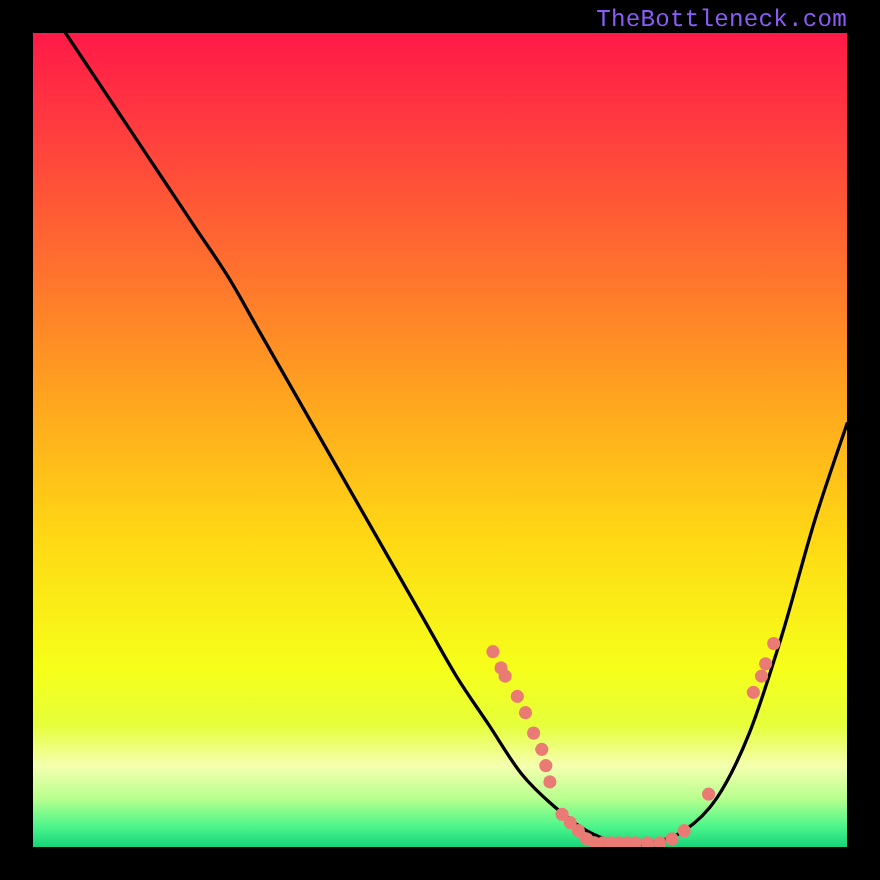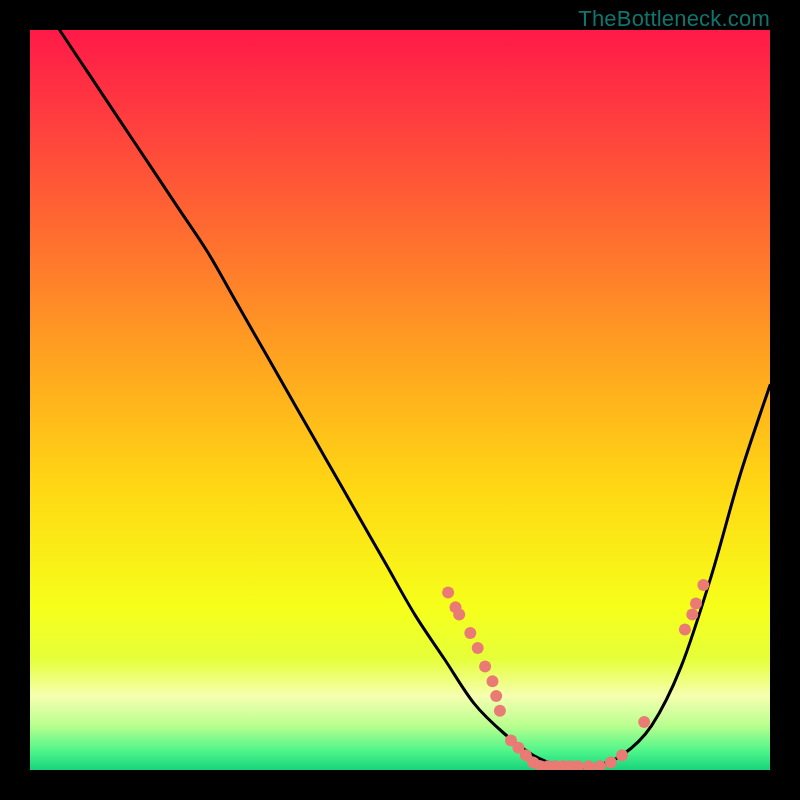--- a/index.html
+++ b/index.html
@@ -27,24 +27,24 @@
     position: absolute;
     left: 0;
     top: 0;
     width: 740px;
     height: 740px;
   }
   .watermark {
     position: absolute;
     top: 6px;
     right: 30px;
-    font-family: Liberation Sans, sans-serif;
+    font-family: Liberation Mono, monospace;
     font-size: 22px;
     font-weight: 500;
-    color: #0f766e;
+    color: #8b5cf6;
     letter-spacing: 0.2px;
   }
   svg.curve-layer {
     position: absolute;
     left: 0;
     top: 0;
     width: 740px;
     height: 740px;
   }
 </style>

